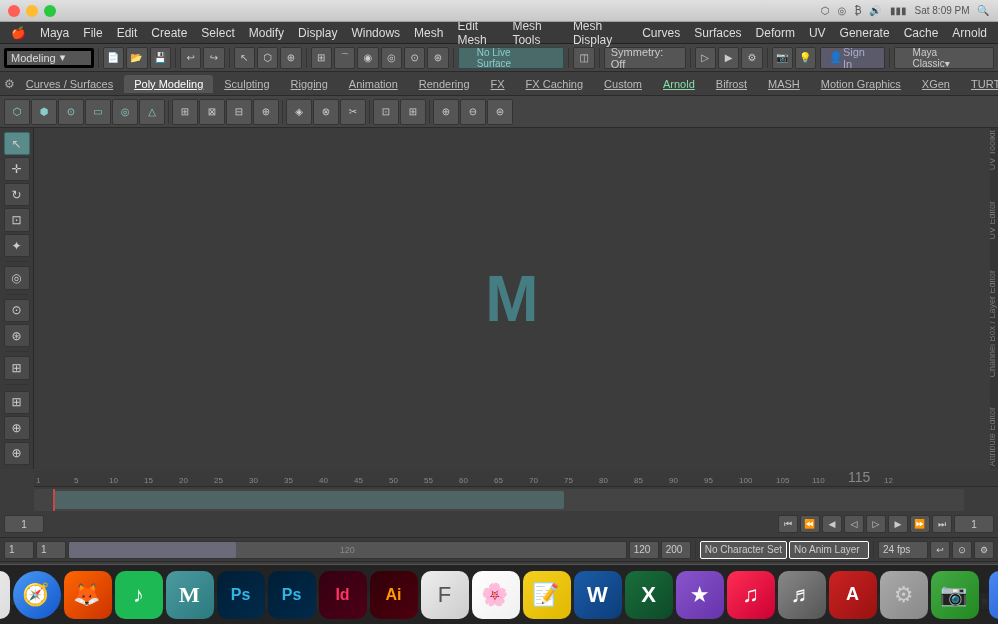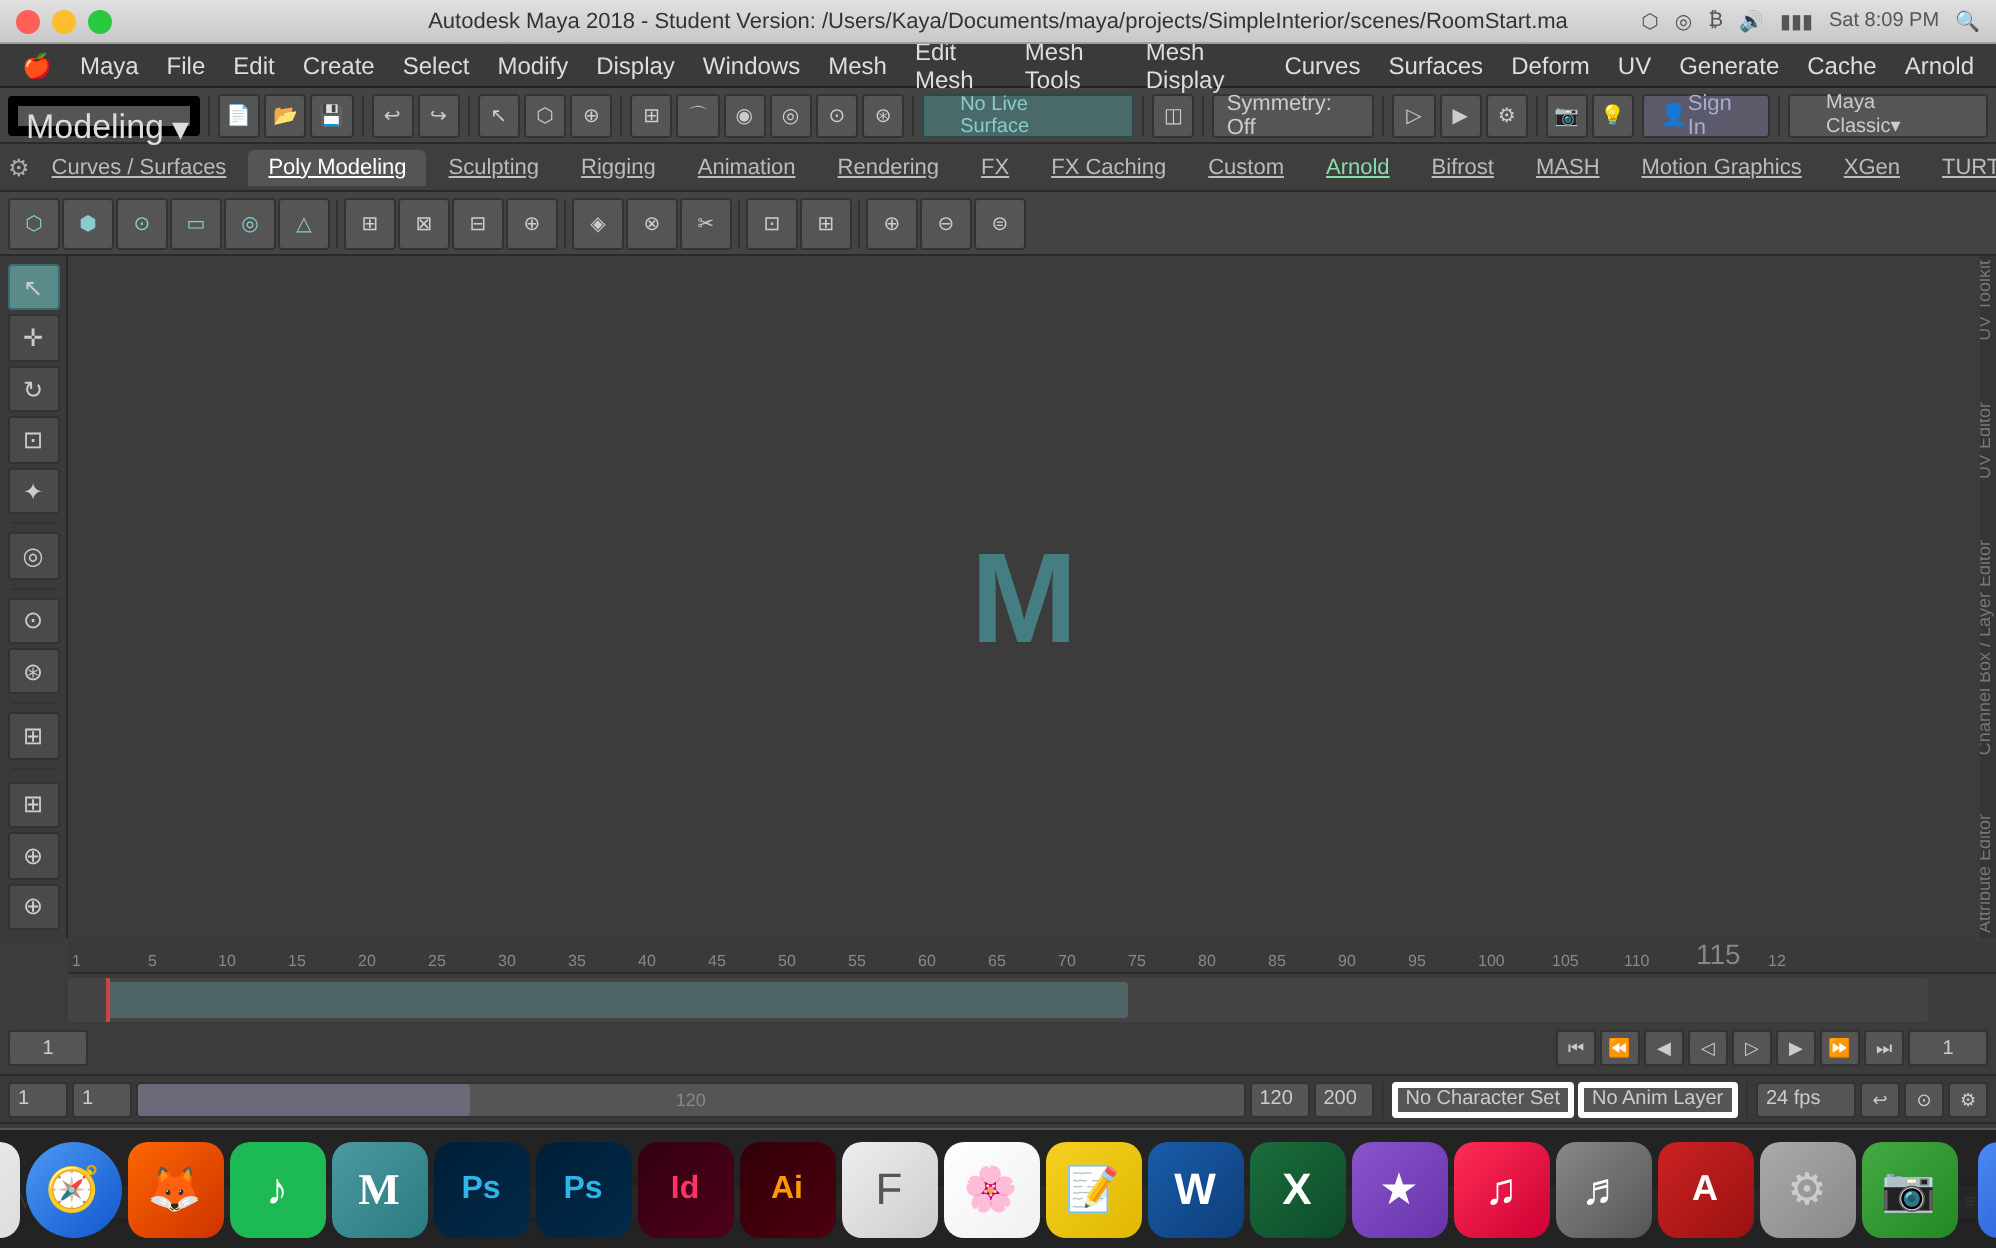--- a/index.html
+++ b/index.html
@@ -58,28 +58,28 @@
       height: 28px;
       background: #444;
       display: flex;
       align-items: center;
       padding: 0 4px;
       gap: 2px;
       border-bottom: 1px solid #2a2a2a;
     }
     .mode-dropdown {
       background: #555;
-      border: 5px solid #000000;
+      border: 3px solid #000000;
       color: #ddd;
-      font-size: 17px;
+      font-size: 11px;
       padding: 1px 4px;
       height: 20px;
       border-radius: 2px;
       display: flex;
-      align-items: flex-start;
+      align-items: flex-end;
       gap: 4px;
       min-width: 90px;
     }
     .tb-sep { width: 1px; height: 20px; background: #333; margin: 0 2px; }
     .tb-btn {
       width: 22px; height: 22px;
       background: #555;
       border: 1px solid #333;
       border-radius: 2px;
       display: flex; align-items: center; justify-content: center;
@@ -213,21 +213,21 @@
     }
     .ctrl-range-inner {
       width: 30%;
       height: 100%;
       background: #6a6a7a;
       border-radius: 2px;
     }
     .ctrl-dropdown {
       height: 18px;
       background: #555;
-      border: 3px solid #ffffff;
+      border: 1px solid #ffffff;
       border-radius: 2px;
       display:flex; align-items:center;
       padding: 0 4px;
       font-size: 10px;
       color: #ccc;
       min-width: 80px;
     }
     .ctrl-fps {
       height: 18px;
       background: #555;
@@ -349,21 +349,20 @@
       background: #cc4444;
     }
   </style>
 </head>
 <body>
 
 <div class="mac-titlebar">
   <div class="mac-dot close"></div>
   <div class="mac-dot minimize"></div>
   <div class="mac-dot maximize"></div>
-  <div class="mac-title">Autodesk Maya 2018 - Student Version: /Users/Kaya/Documents/maya/projects/SimpleInterior/scenes/RoomStart.ma</div>
   <div class="mac-title-icons">
     <span>⬡</span>
     <span>◎</span>
     <span>₿</span>
     <span>🔊</span>
     <span>▮▮▮</span>
     <span>Sat 8:09 PM</span>
     <span>🔍</span>
   </div>
 </div>

